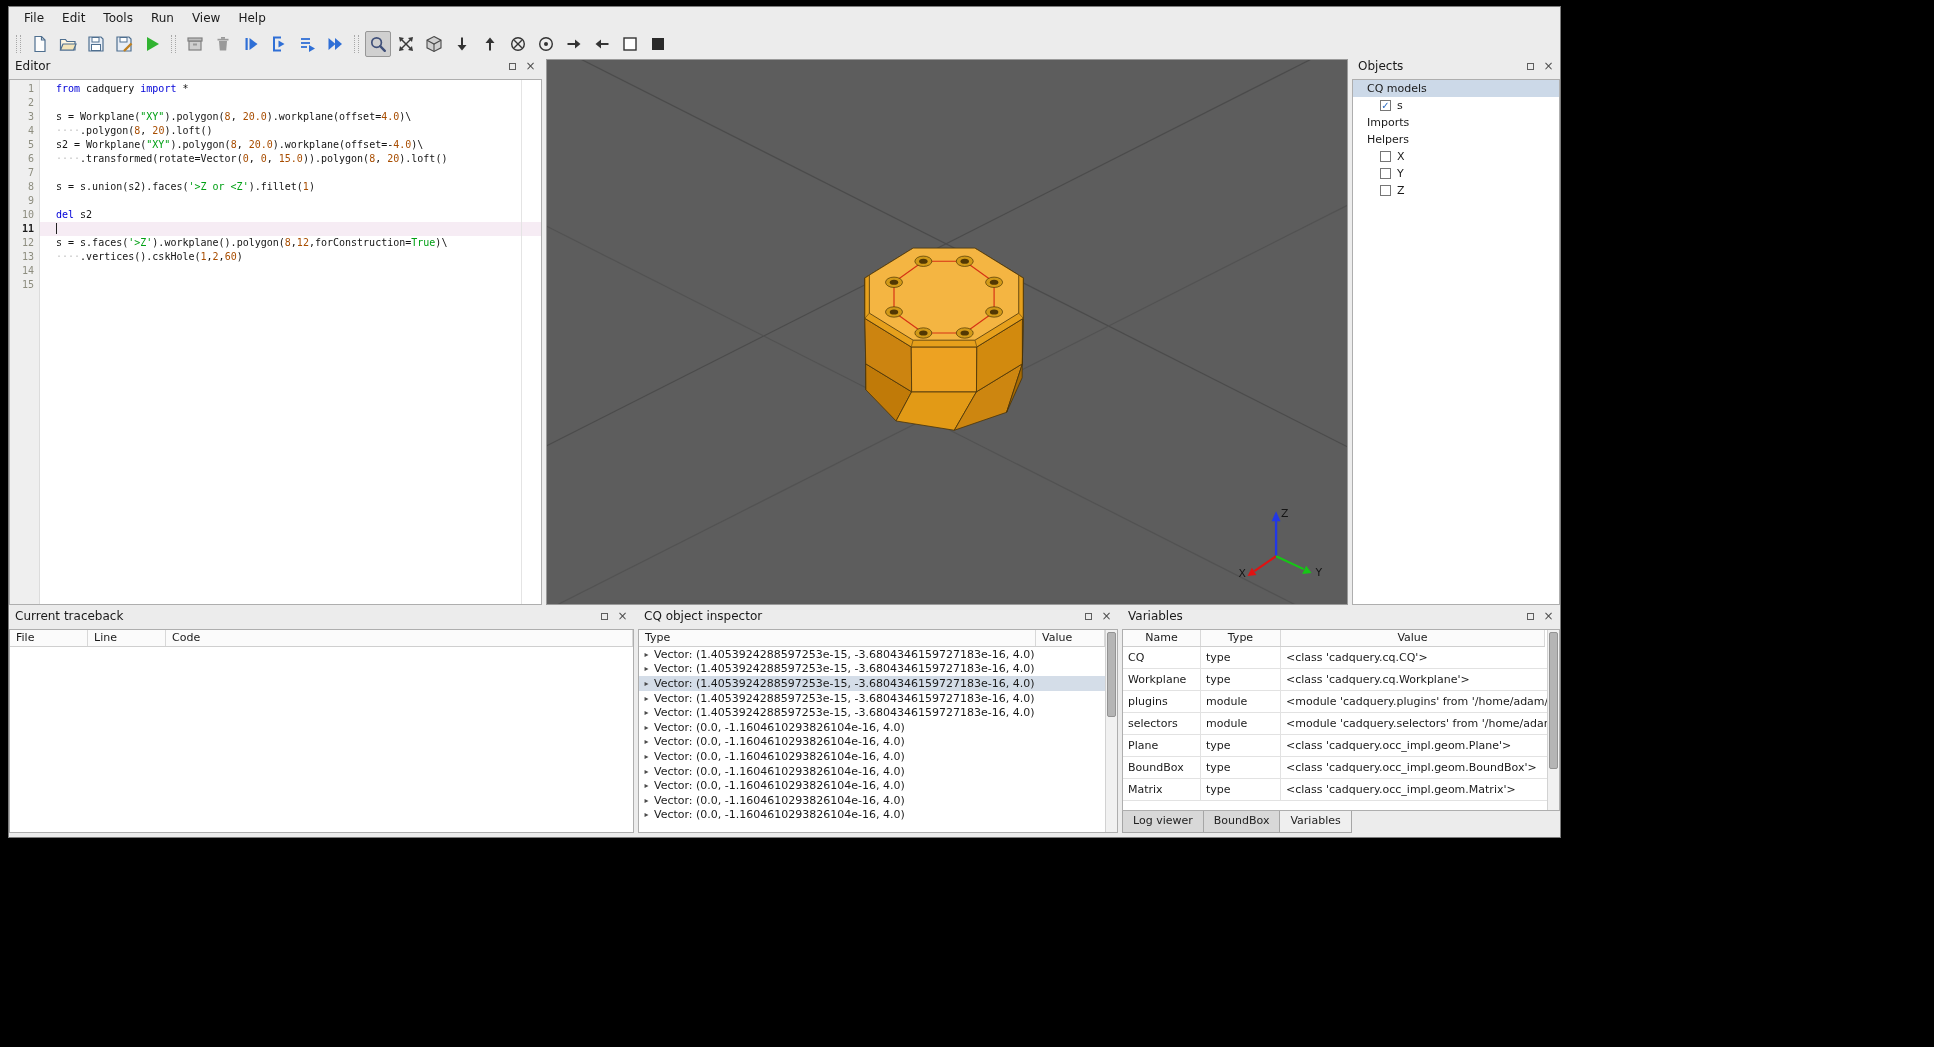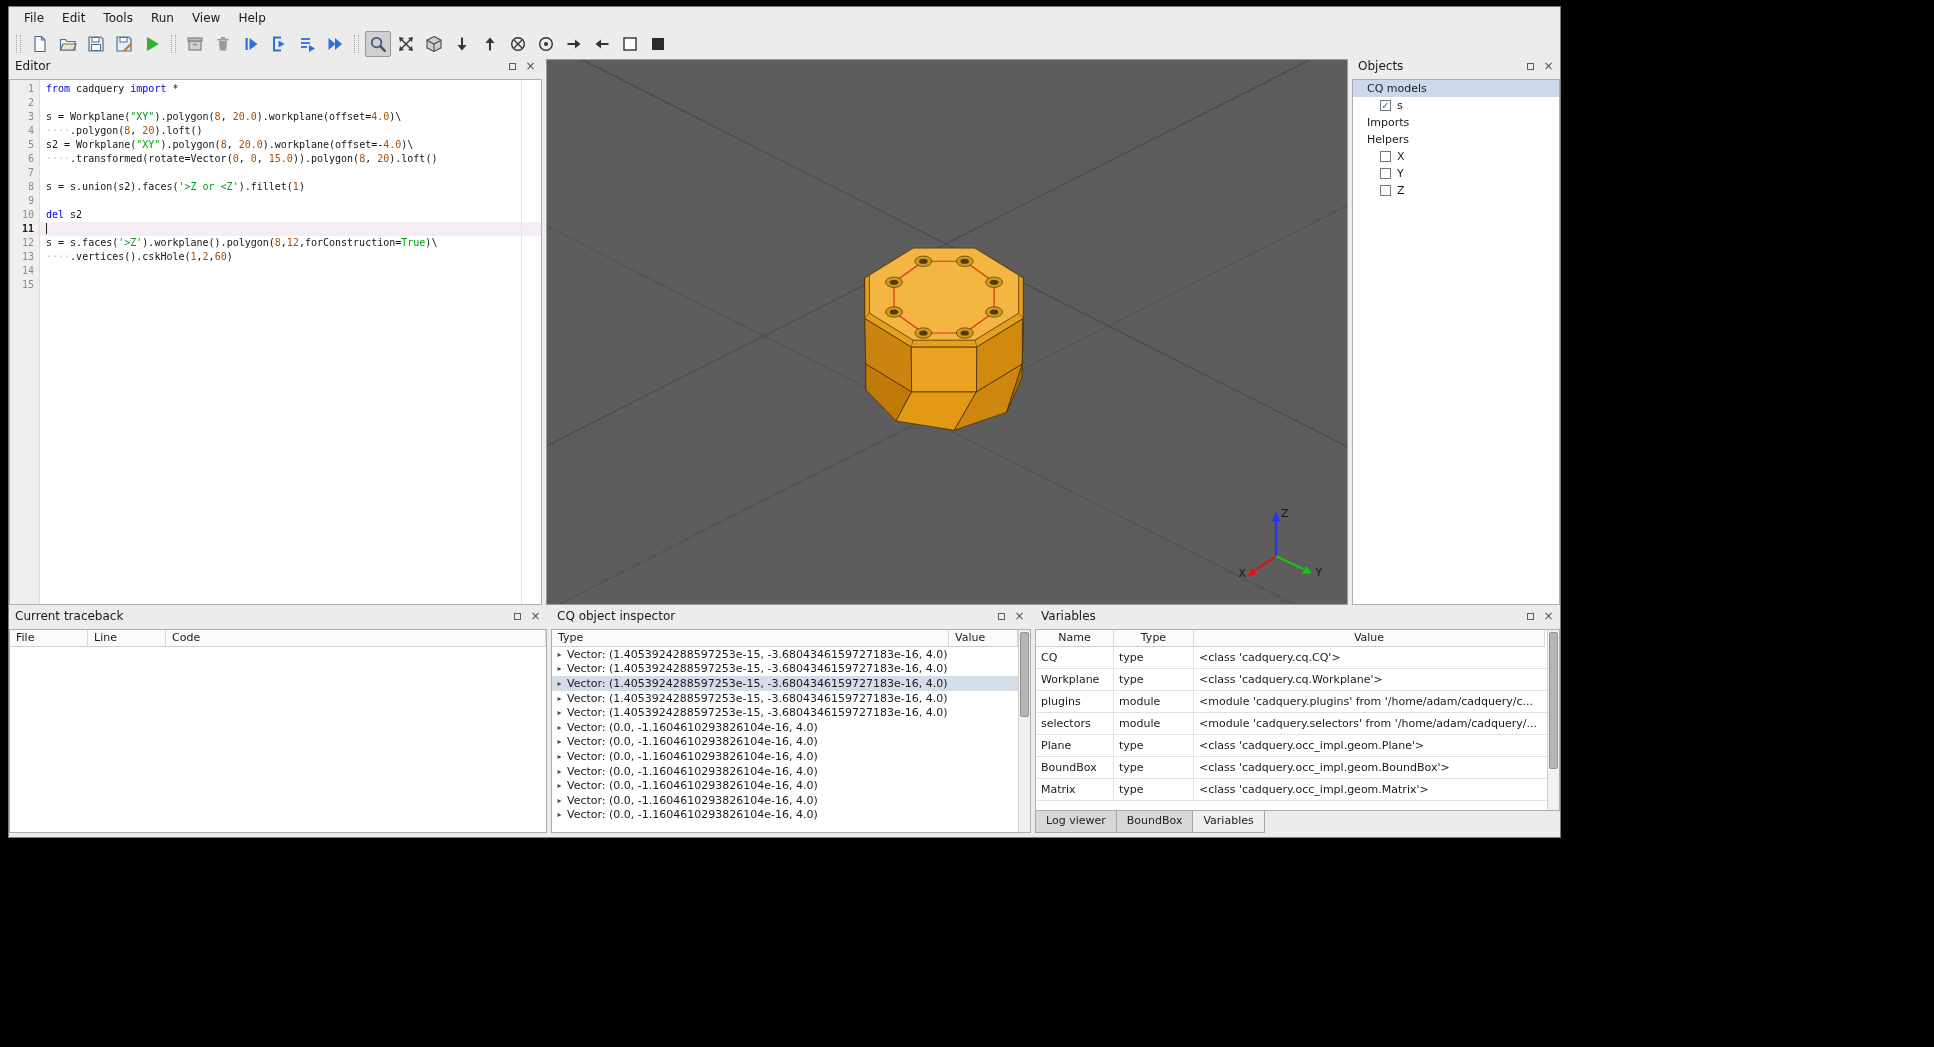--- a/index.html
+++ b/index.html
@@ -37,42 +37,42 @@
 
 
 .editor-panel{width:533px;flex:0 0 auto}
 .editor-body{display:flex;height:100%;font-family:"DejaVu Sans Mono","Liberation Mono",monospace;
   font-size:10px;position:relative;background:#fff}
 .gutter{width:30px;background:#efefef;border-right:1px solid #dcdcdc;text-align:right;
   padding:2px 5px 0 0;color:#8d8d7f;flex:0 0 auto}
 .gutter-num{height:14px;line-height:14px}
 .gutter-num.cur{color:#1c1c1c;font-weight:bold}
 .code{flex:1;padding-top:2px;min-width:0;position:relative}
-.code-line{height:14px;line-height:14px;white-space:pre;padding-left:6px}
+.code-line{height:14px;line-height:14px;white-space:pre;padding-left:16px}
 .code-line.current{background:#f6ecf4}
 .edge-line{position:absolute;top:0;bottom:0;left:511px;width:1px;background:#e4e4e4}
 .caret{display:inline-block;width:1px;height:11px;background:#222;vertical-align:text-bottom}
 .c-kw{color:#0000d8}.c-str{color:#00a014}.c-num{color:#a84d00}.c-bool{color:#00a014}
 .c-ws{color:#c2c2c2}.c-d{color:#141414}
 
 
 .viewport{flex:1;position:relative;min-width:0;background:#5d5d5d;border:1px solid #9a9a9a}
 .viewport svg{position:absolute;inset:0;width:100%;height:100%}
 
 
 .objects-panel{width:208px;flex:0 0 auto}
 .tree{font-size:11px;padding-top:0}
 .tree-row{height:17px;display:flex;align-items:center;padding-left:14px;white-space:nowrap}
 .tree-row.d1{padding-left:27px}
 .tree-row.selected{background:#ccd9e8}
 .cb{width:11px;height:11px;border:1px solid #767676;background:#fff;margin-right:6px;flex:0 0 auto;
   font-size:10px;line-height:9px;text-align:center;color:#2d6cc0;font-weight:bold}
 
 
-.tbk-panel{width:538px;flex:0 0 auto}
+.tbk-panel{width:625px;flex:0 0 auto}
 .insp-panel{width:480px;flex:0 0 auto}
 .vars-panel{flex:1;min-width:0}
 .table-header{display:flex;height:17px;background:#fbfbfb;border-bottom:1px solid #cfcfcf;
   font-size:11px;flex:0 0 auto}
 .th{padding:1px 6px;border-right:1px solid #d8d8d8;overflow:hidden;white-space:nowrap}
 .w78{width:78px;flex:0 0 auto}.w80{width:80px;flex:0 0 auto}.w397{width:397px;flex:0 0 auto}.fx{flex:1;min-width:0}
 .vars-panel .th{text-align:center}
 .insp-rows{flex:1;overflow:hidden;font-size:11px;margin-right:12px}
 .insp-row{height:14.6px;display:flex;align-items:center;white-space:nowrap}
 .insp-row.selected{background:#d4dde8}

